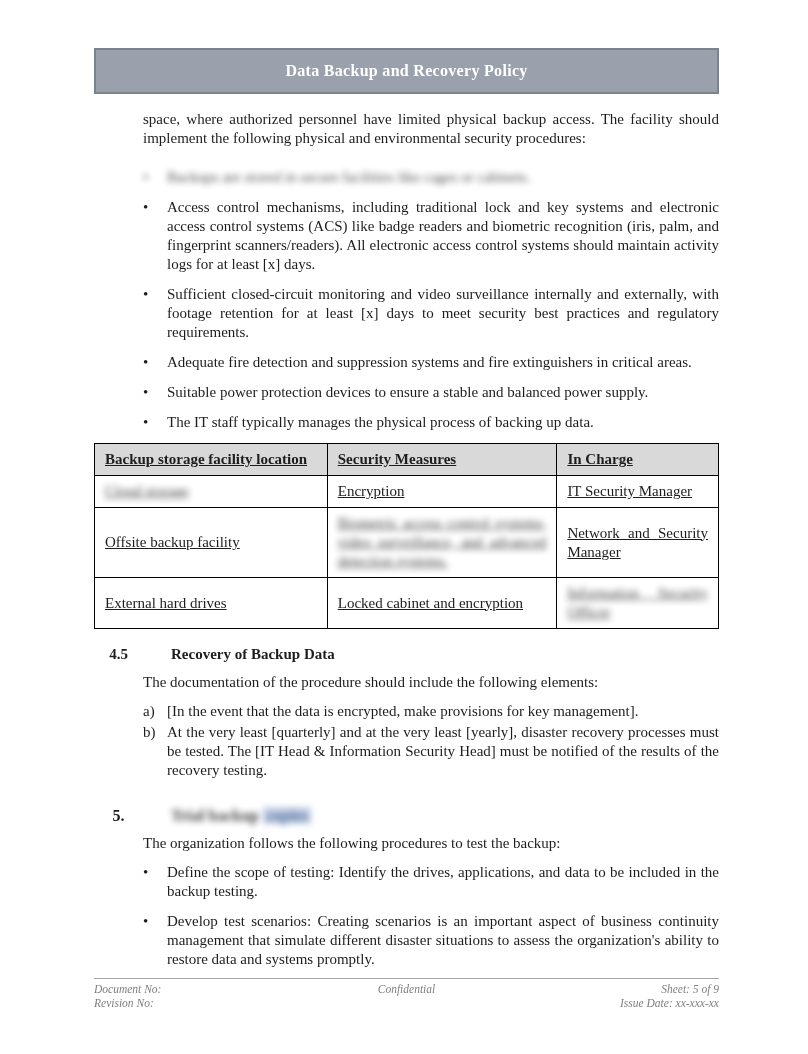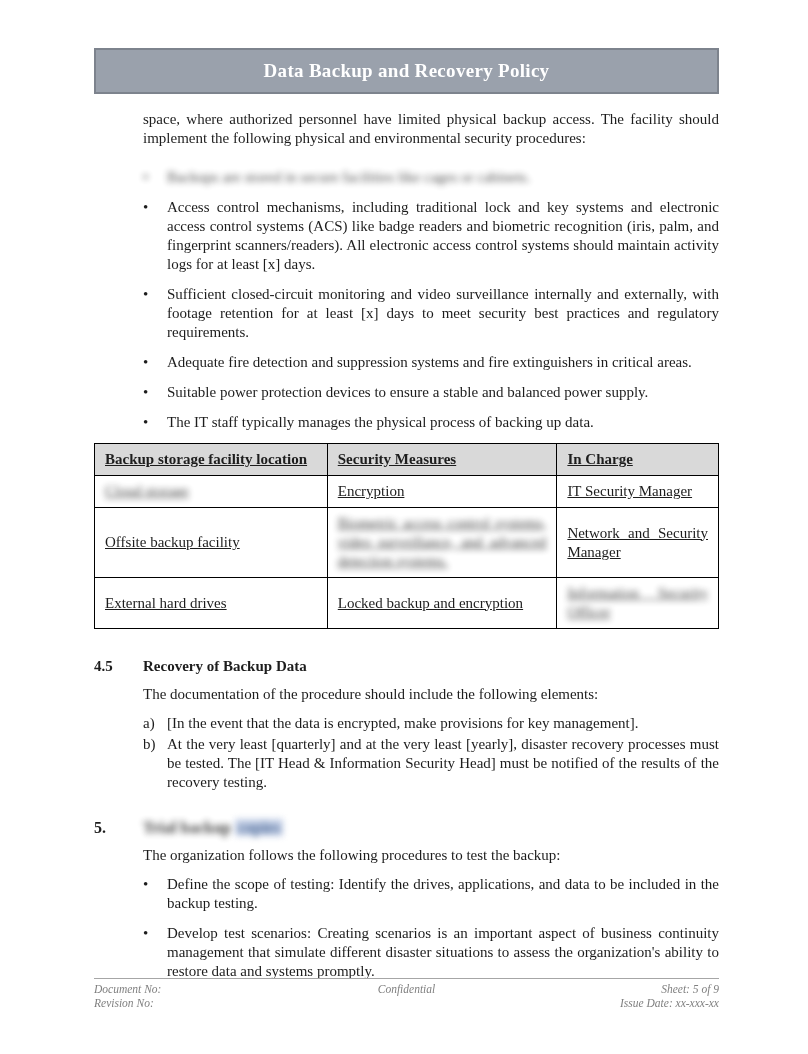--- a/index.html
+++ b/index.html
@@ -16,21 +16,21 @@
   
   .banner {
     position: absolute;
     left: 94px; top: 48px;
     width: 621px; height: 42px;
     background: #9aa1ac;
     border: 2px solid #7d838d;
     display: flex; align-items: center; justify-content: center;
   }
   .banner .banner-title {
-    font-size: 19px;
+    font-size: 16px;
     font-weight: bold;
     color: #ffffff;
     letter-spacing: 0.3px;
   }
 
   
   .content {
     position: absolute;
     left: 94px; top: 110px;
     width: 625px;
@@ -66,21 +66,21 @@
     line-height: 19px;
     text-decoration: underline;
   }
   .policy-table th { background: #d9d9d9; font-weight: bold; }
   .col-location { width: 37.3%; }
   .col-measures { width: 36.8%; }
   .col-charge   { width: 25.9%; }
   .cell-justify { text-align: justify; }
 
   
-  .section-head { display: flex; margin: 28px 0 0 0; text-align: left; }
+  .section-head { display: flex; margin: 16px 0 0 0; text-align: center; gap: 28px; }
   .section-head .num { width: 49px; flex: none; font-weight: bold; }
   .section-head .stitle { font-weight: bold; }
   .section-head.big { font-size: 16px; margin-top: 26px; }
 
   .lead { margin: 9px 0 10px 49px; }
 
   .alpha-row { display: flex; margin: 0 0 2px 49px; }
   .alpha-row .amarker { width: 24px; flex: none; }
   .alpha-row .atext { flex: 1; }
 
@@ -153,21 +153,21 @@
           <td>Encryption</td>
           <td>IT Security Manager</td>
         </tr>
         <tr>
           <td>Offsite backup facility</td>
           <td class="cell-justify"><span class="redacted">Biometric access control systems, video surveillance, and advanced detection systems.</span></td>
           <td class="cell-justify">Network and Security Manager</td>
         </tr>
         <tr>
           <td>External hard drives</td>
-          <td>Locked backup and encryption</td>
+          <td>Locked cabinet and encryption</td>
           <td class="cell-justify"><span class="redacted">Information Security Officer</span></td>
         </tr>
       </tbody>
     </table>
 
     <div class="section-head">
       <span class="num">4.5</span>
       <span class="stitle">Recovery of Backup Data</span>
     </div>
     <p class="lead">The documentation of the procedure should include the following elements:</p>

